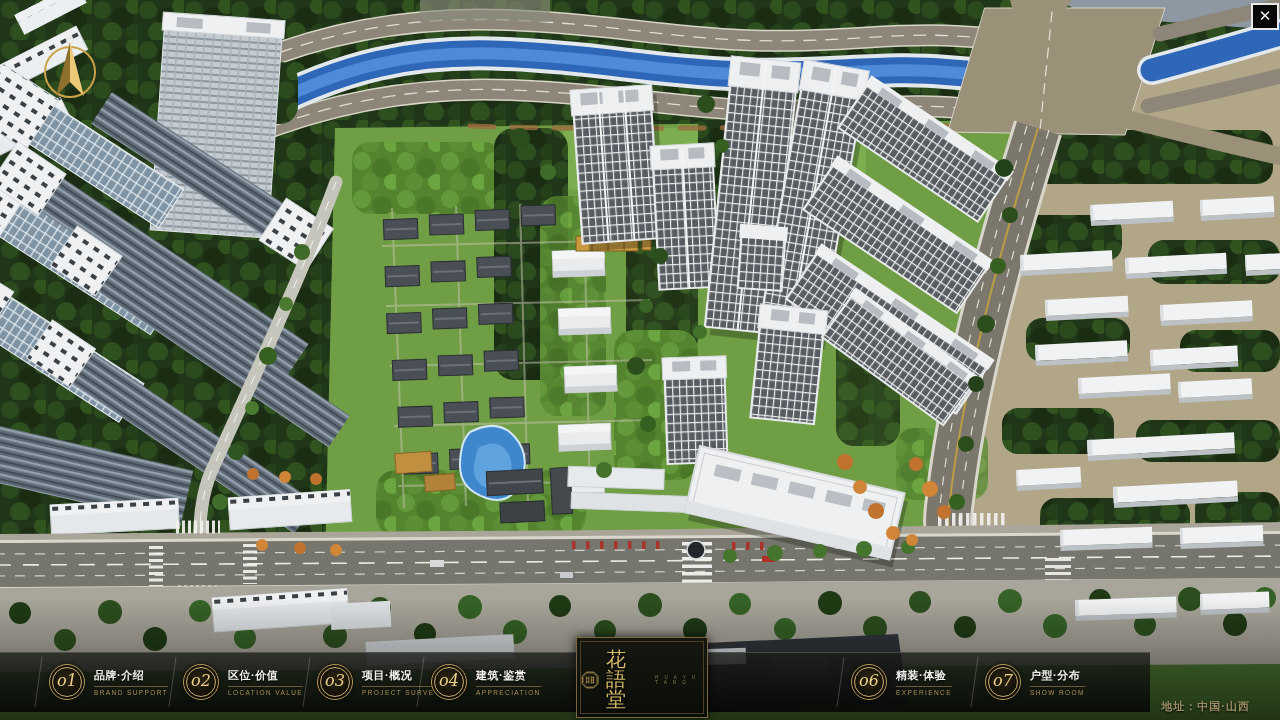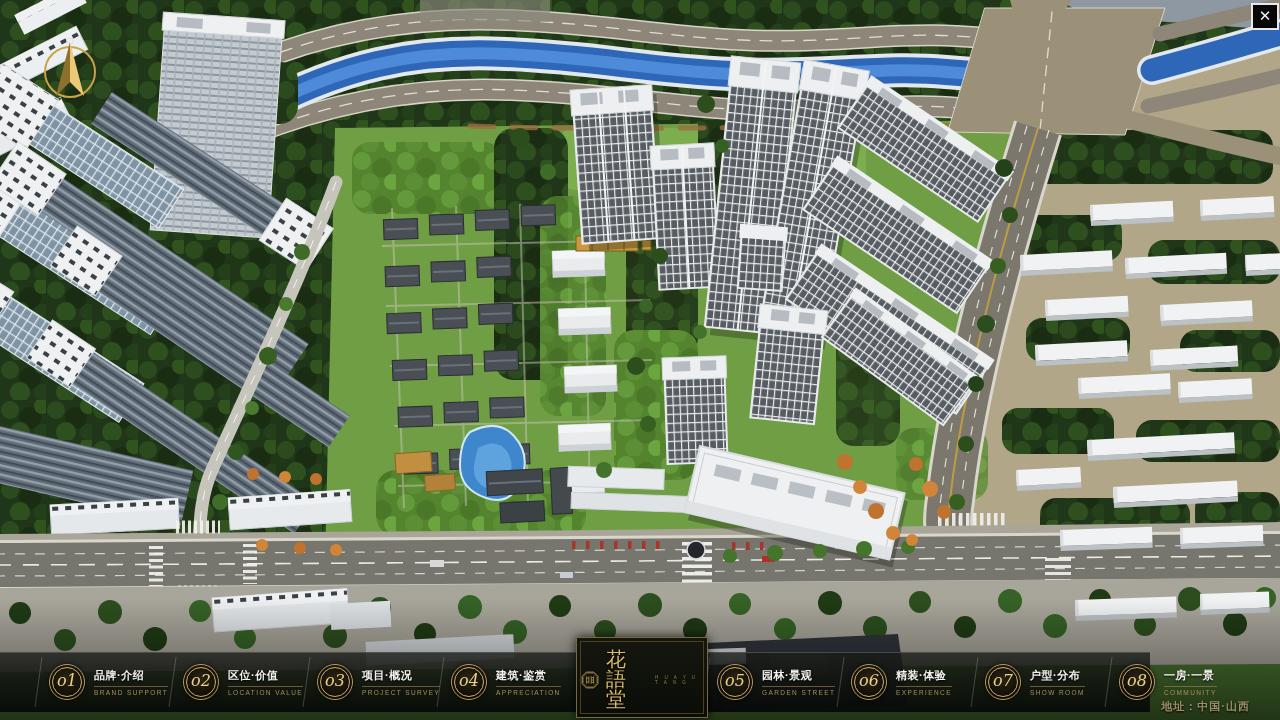--- a/index.html
+++ b/index.html
@@ -590,68 +590,48 @@
   <div class="nav-item" style="left:306px">
         <div class="edge"></div>
         <div class="badge">
           <span class="num">o3</span>
         </div>
         <div class="labels">
           <div class="zh">项目·概况</div>
           <div class="en">PROJECT SURVEY</div>
         </div>
       </div>
-  <div class="nav-item" style="left:440px">
+  <div class="nav-item" style="left:420px">
         <div class="edge"></div>
         <div class="badge">
           <span class="num">o4</span>
         </div>
         <div class="labels">
           <div class="zh">建筑·鉴赏</div>
           <div class="en">APPRECIATION</div>
-        </div>
-      </div>
-  <div class="nav-item" style="left:706px">
-        <div class="edge"></div>
-        <div class="badge">
-          <span class="num">o5</span>
-        </div>
-        <div class="labels">
-          <div class="zh">园林·景观</div>
-          <div class="en">GARDEN STREET</div>
         </div>
       </div>
   <div class="nav-item" style="left:840px">
         <div class="edge"></div>
         <div class="badge">
           <span class="num">o6</span>
         </div>
         <div class="labels">
           <div class="zh">精装·体验</div>
           <div class="en">EXPERIENCE</div>
         </div>
       </div>
   <div class="nav-item" style="left:974px">
         <div class="edge"></div>
         <div class="badge">
           <span class="num">o7</span>
         </div>
         <div class="labels">
           <div class="zh">户型·分布</div>
           <div class="en">SHOW ROOM</div>
-        </div>
-      </div>
-  <div class="nav-item" style="left:1108px">
-        <div class="edge"></div>
-        <div class="badge">
-          <span class="num">o8</span>
-        </div>
-        <div class="labels">
-          <div class="zh">一房·一景</div>
-          <div class="en">COMMUNITY</div>
         </div>
       </div>
 
 </div>
 
 <div class="logo-panel">
   <div class="logo-inner">
     <svg class="seal" width="30" height="30" viewBox="0 0 30 30">
       <polygon points="9,2 21,2 28,9 28,21 21,28 9,28 2,21 2,9" fill="none" stroke="#c8a659" stroke-width="1.6"></polygon>
       <polygon points="10,4 20,4 26,10 26,20 20,26 10,26 4,20 4,10" fill="none" stroke="#9a7f42" stroke-width=".8"></polygon>

